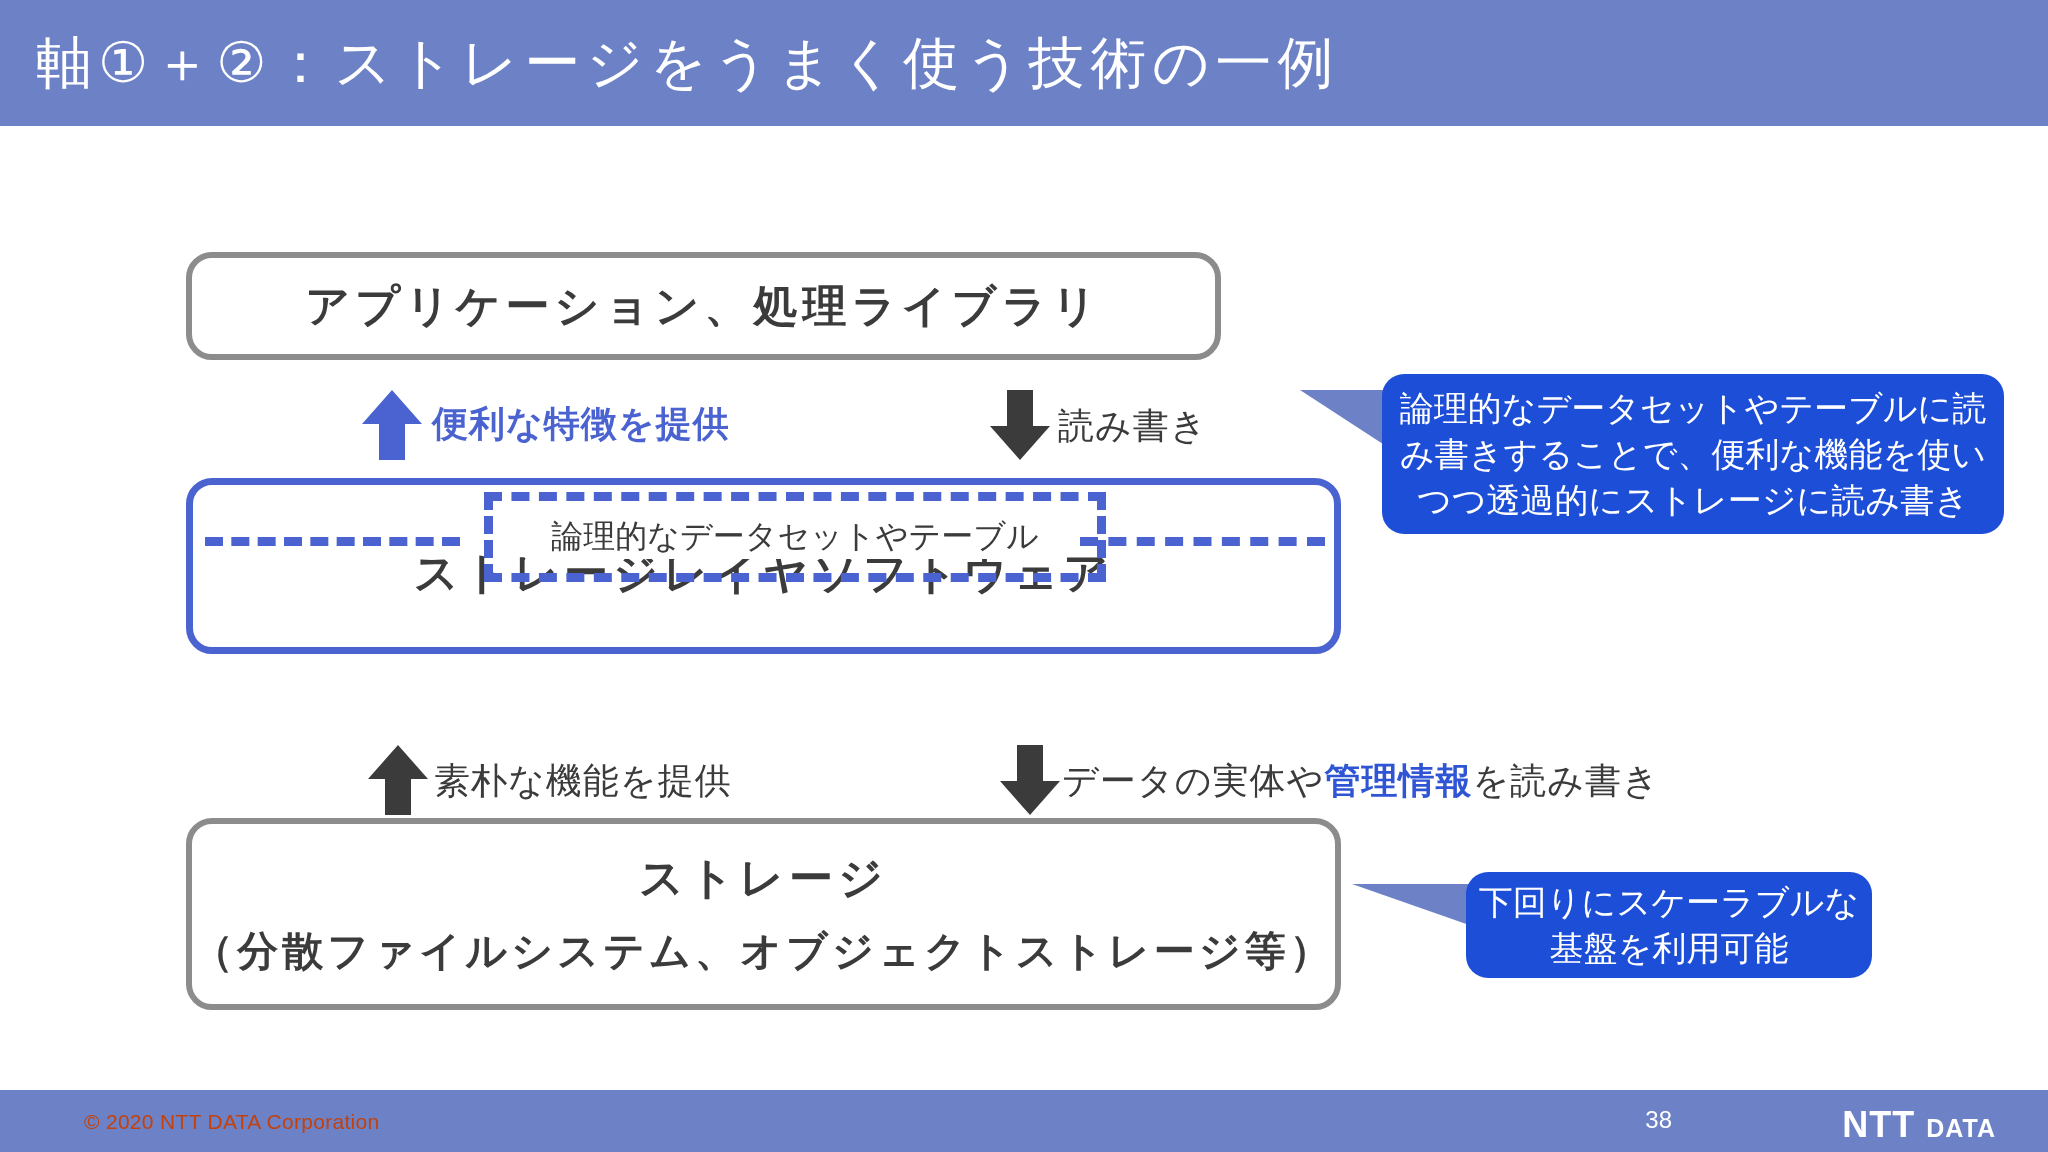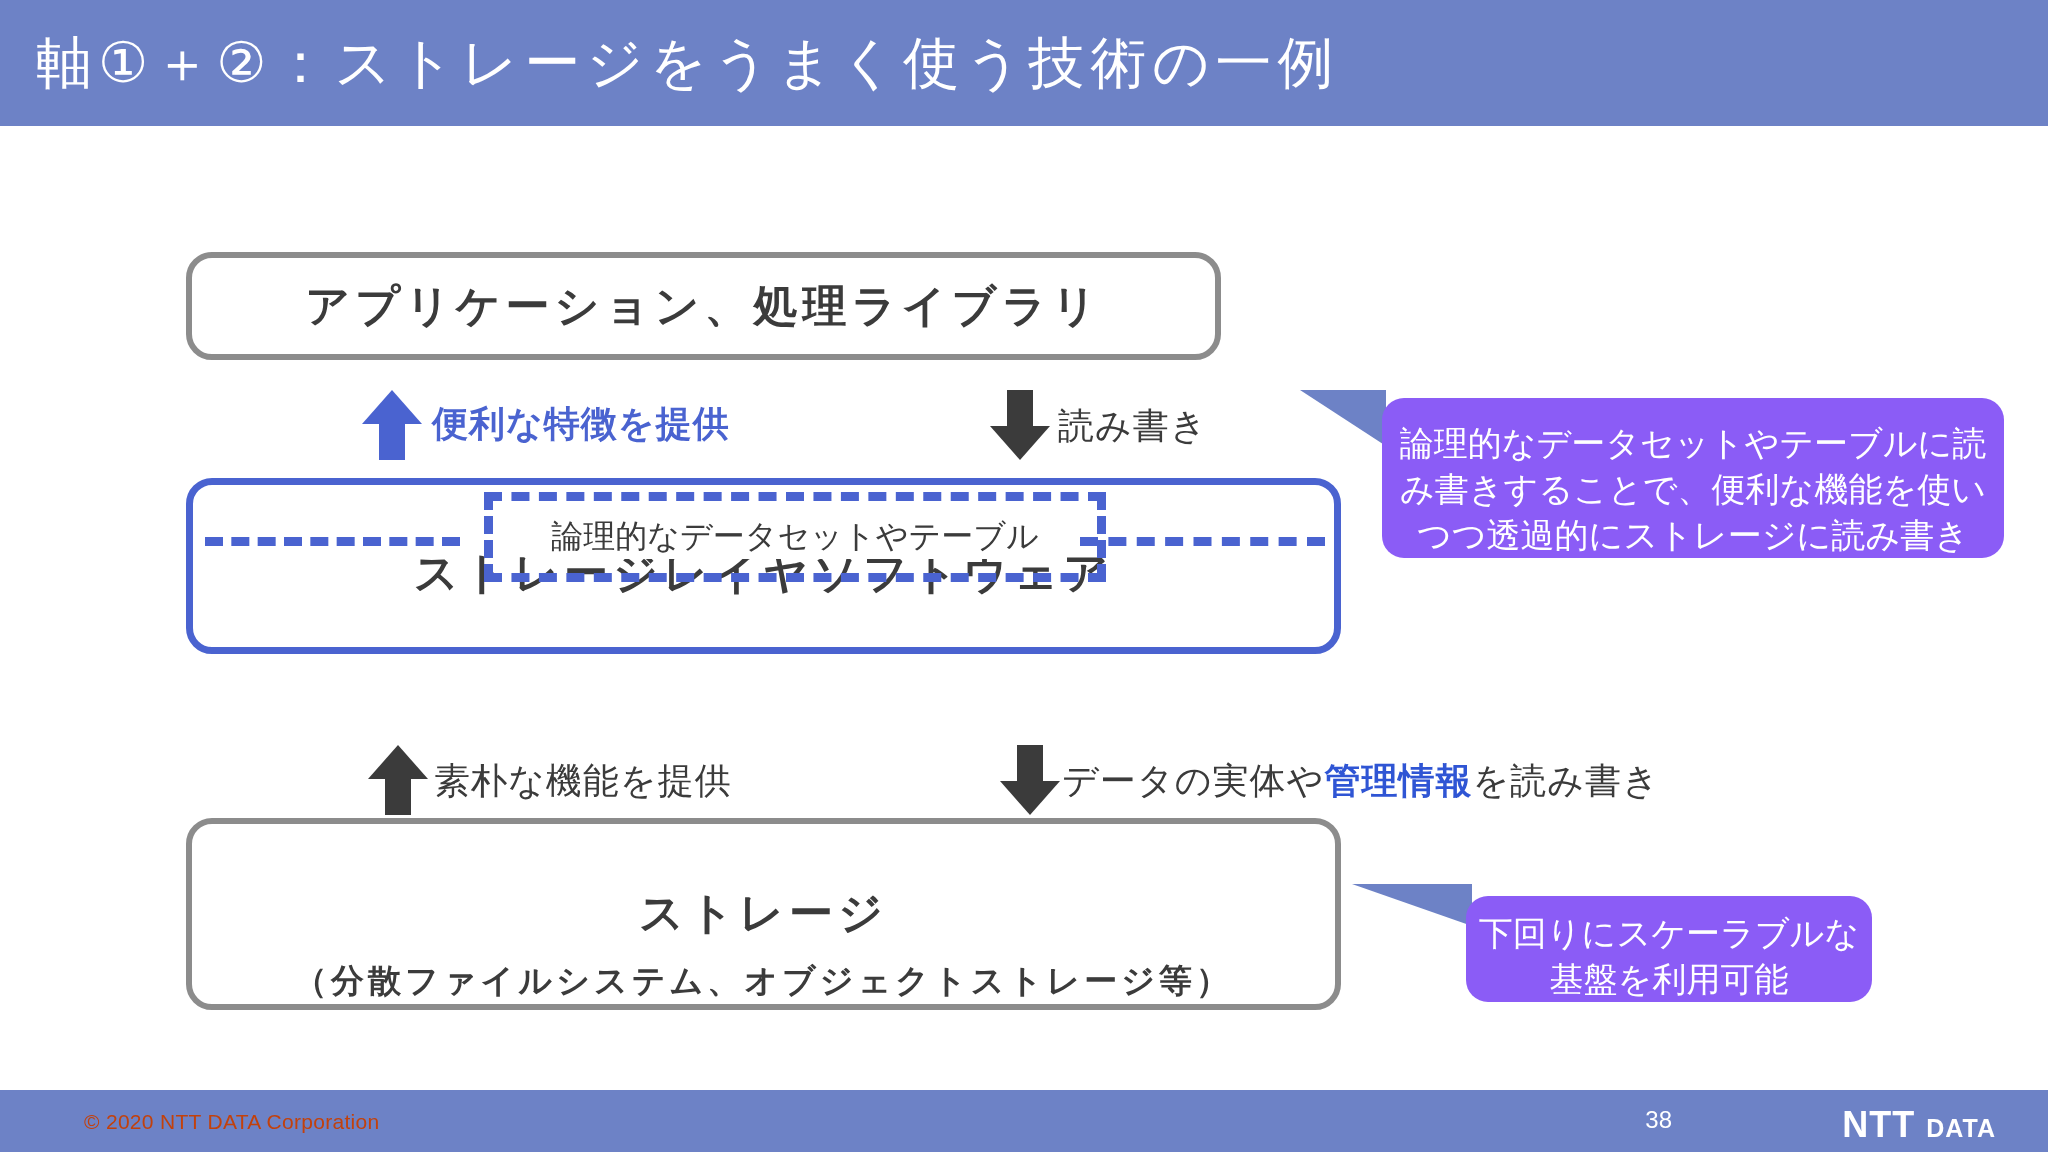--- a/index.html
+++ b/index.html
@@ -56,41 +56,41 @@
     border: 7px solid #4a63d0;
   }
   .box-title-bold {
     font-size: 44px;
     font-weight: bold;
     color: #3b3b3b;
     letter-spacing: 5px;
     white-space: nowrap;
   }
   .box-title-sub {
-    font-size: 33px;
+    font-size: 41px;
     font-weight: bold;
     color: #3b3b3b;
     letter-spacing: 4px;
     white-space: nowrap;
     margin-top: 16px;
   }
 
   #box-application {
     left: 186px; top: 252px;
     width: 1035px; height: 108px;
   }
   #box-storage-layer {
     left: 186px; top: 478px;
     width: 1155px; height: 176px;
     justify-content: flex-end;
     padding-bottom: 44px;
   }
   #box-storage {
     left: 186px; top: 818px;
-    width: 1155px; height: 192px; justify-content: flex-end;
+    width: 1155px; height: 192px;
   }
 
   
   #dashed-line-left {
     position: absolute;
     left: 205px; top: 537px;
     width: 255px; height: 0;
     border-top: 9px dashed #4a63d0;
   }
   #dashed-line-right {
@@ -178,29 +178,28 @@
   }
   #label-provide-features { left: 432px; top: 400px; }
   #label-read-write-top   { left: 1058px; top: 402px; }
   #label-simple-features  { left: 434px; top: 757px; }
   #label-read-write-bottom{ left: 1062px; top: 757px; }
 
   
   .callout {
     position: absolute;
     box-sizing: border-box;
-    background: #8b5cf6;
+    background: #1d4ed8;
     border-radius: 22px;
     color: #ffffff;
     display: flex;
     flex-direction: column;
     align-items: center;
-    justify-content: flex-end;
+    justify-content: center;
     text-align: center;
-    margin-top: 24px;
   }
   .callout-line {
     font-size: 34px;
     line-height: 46px;
     white-space: nowrap;
   }
   .callout-tail {
     position: absolute;
     width: 0; height: 0;
   }

